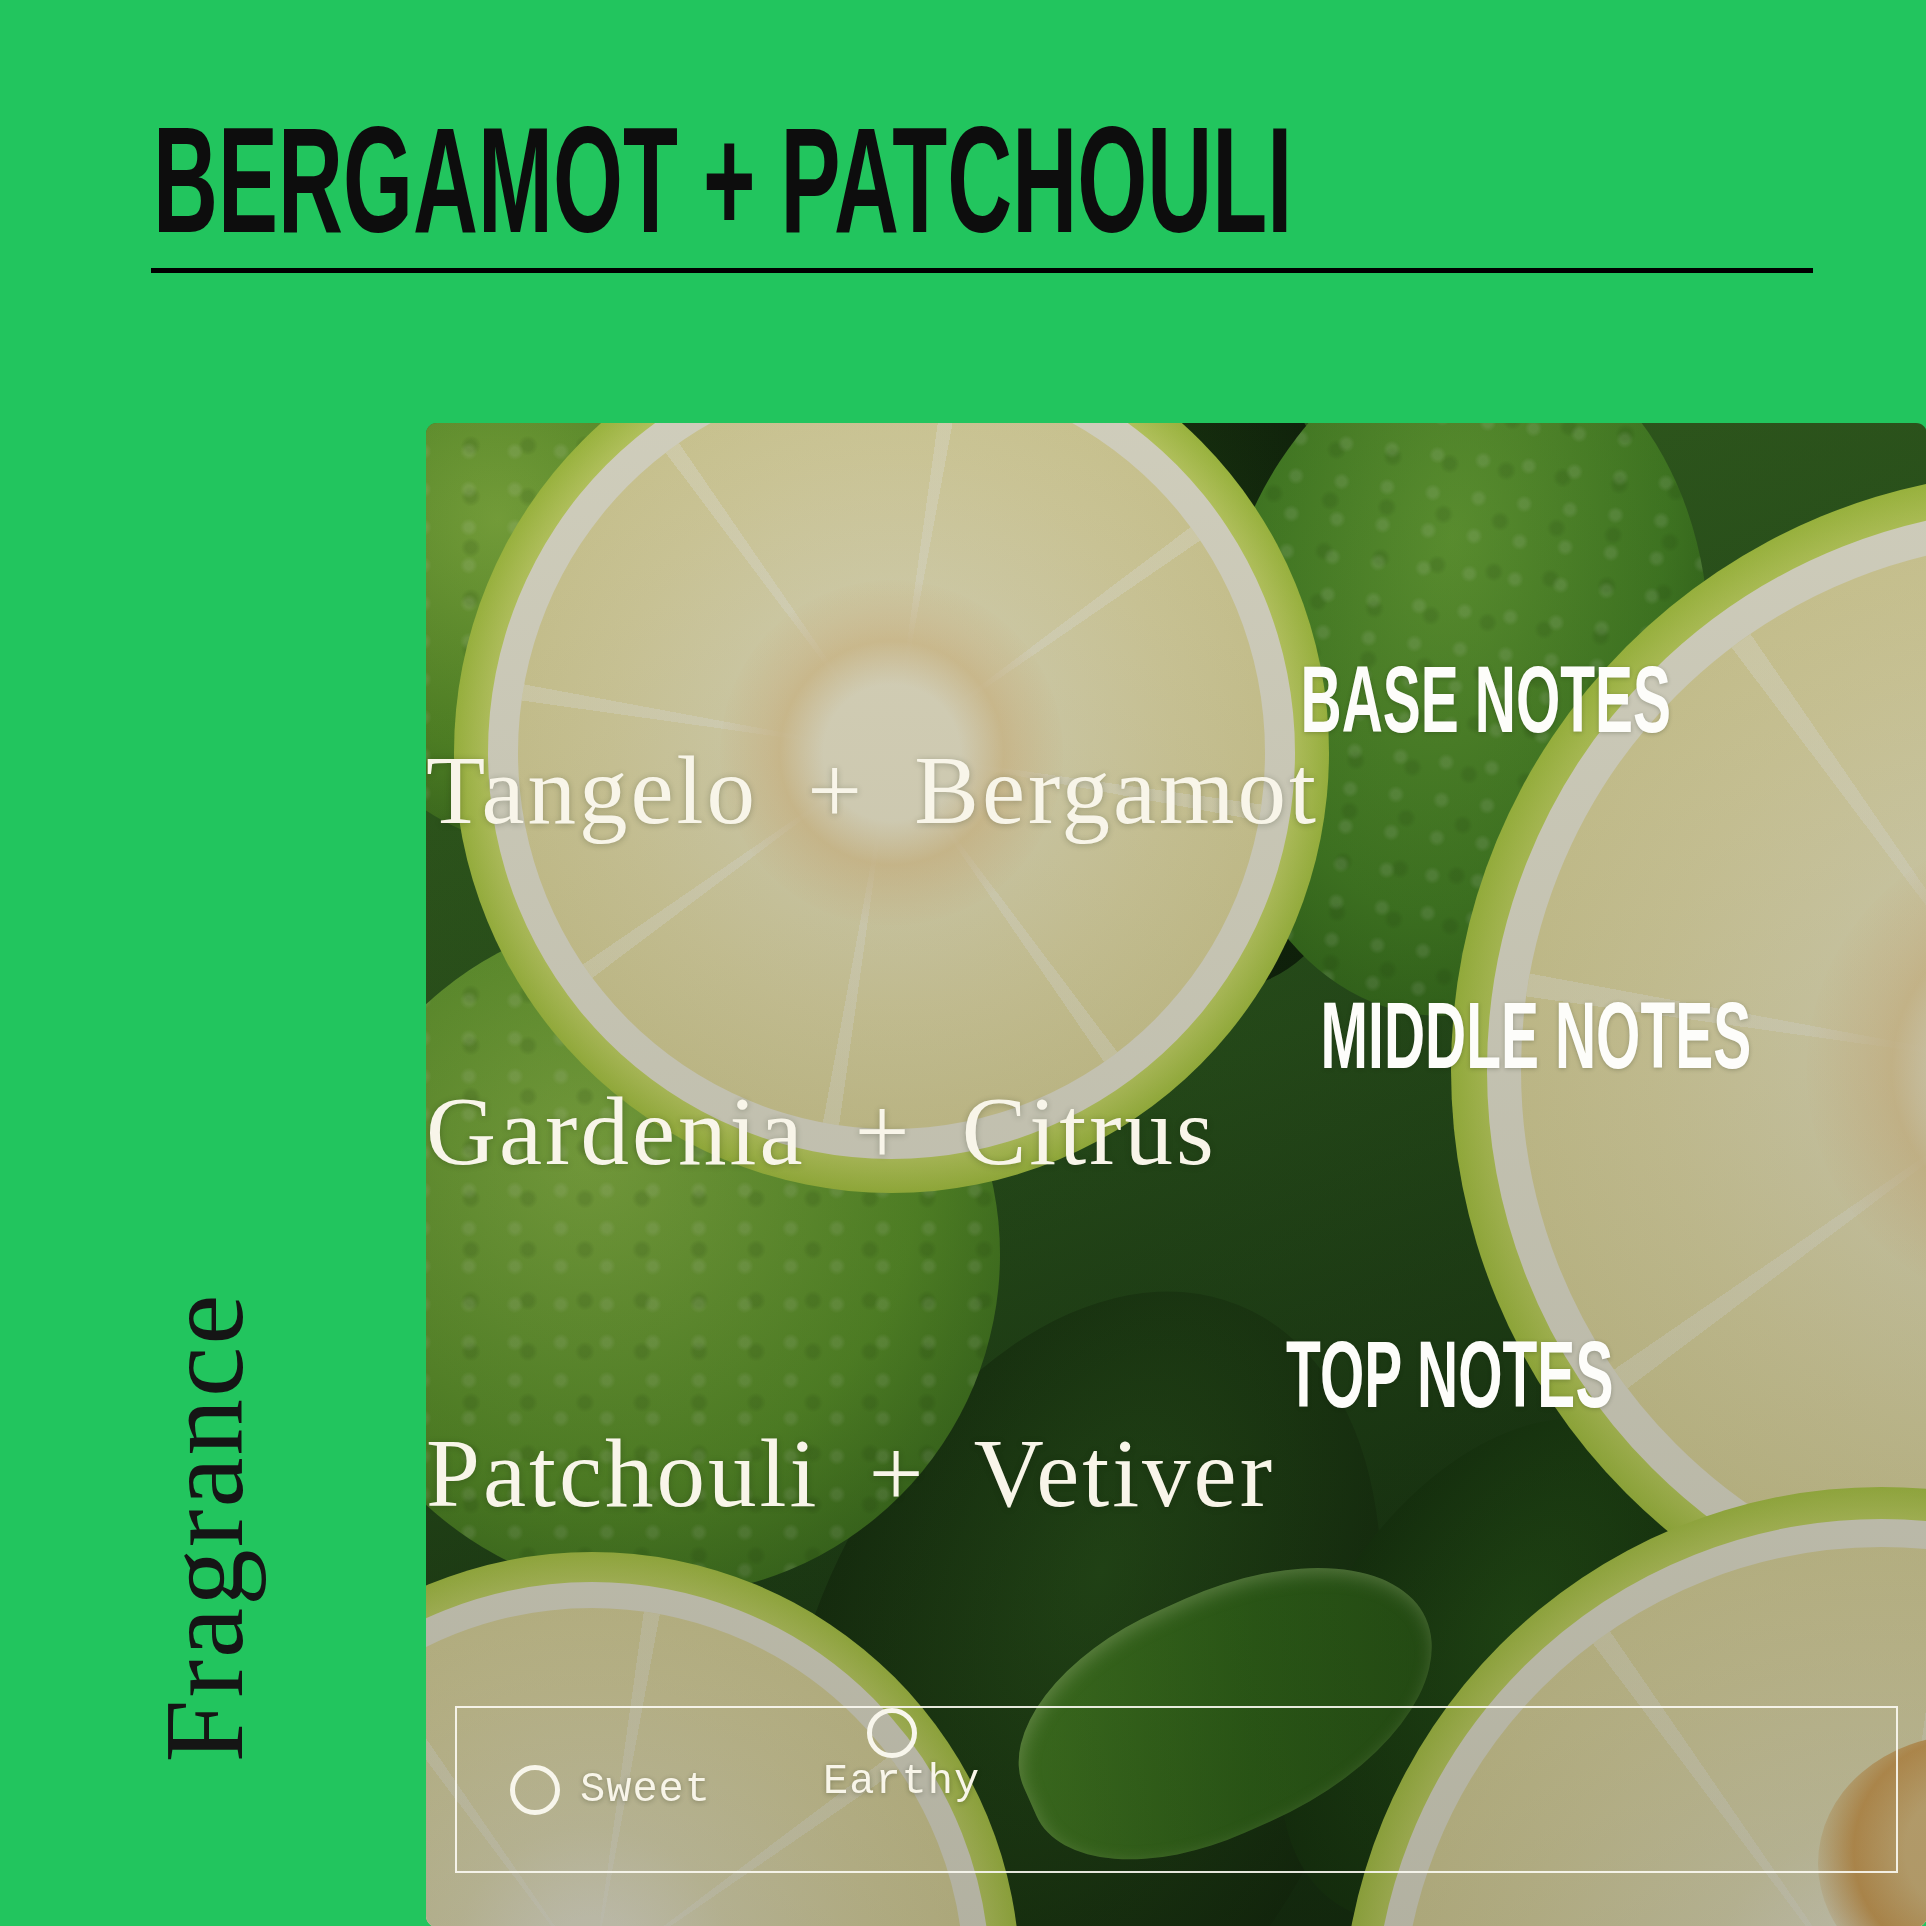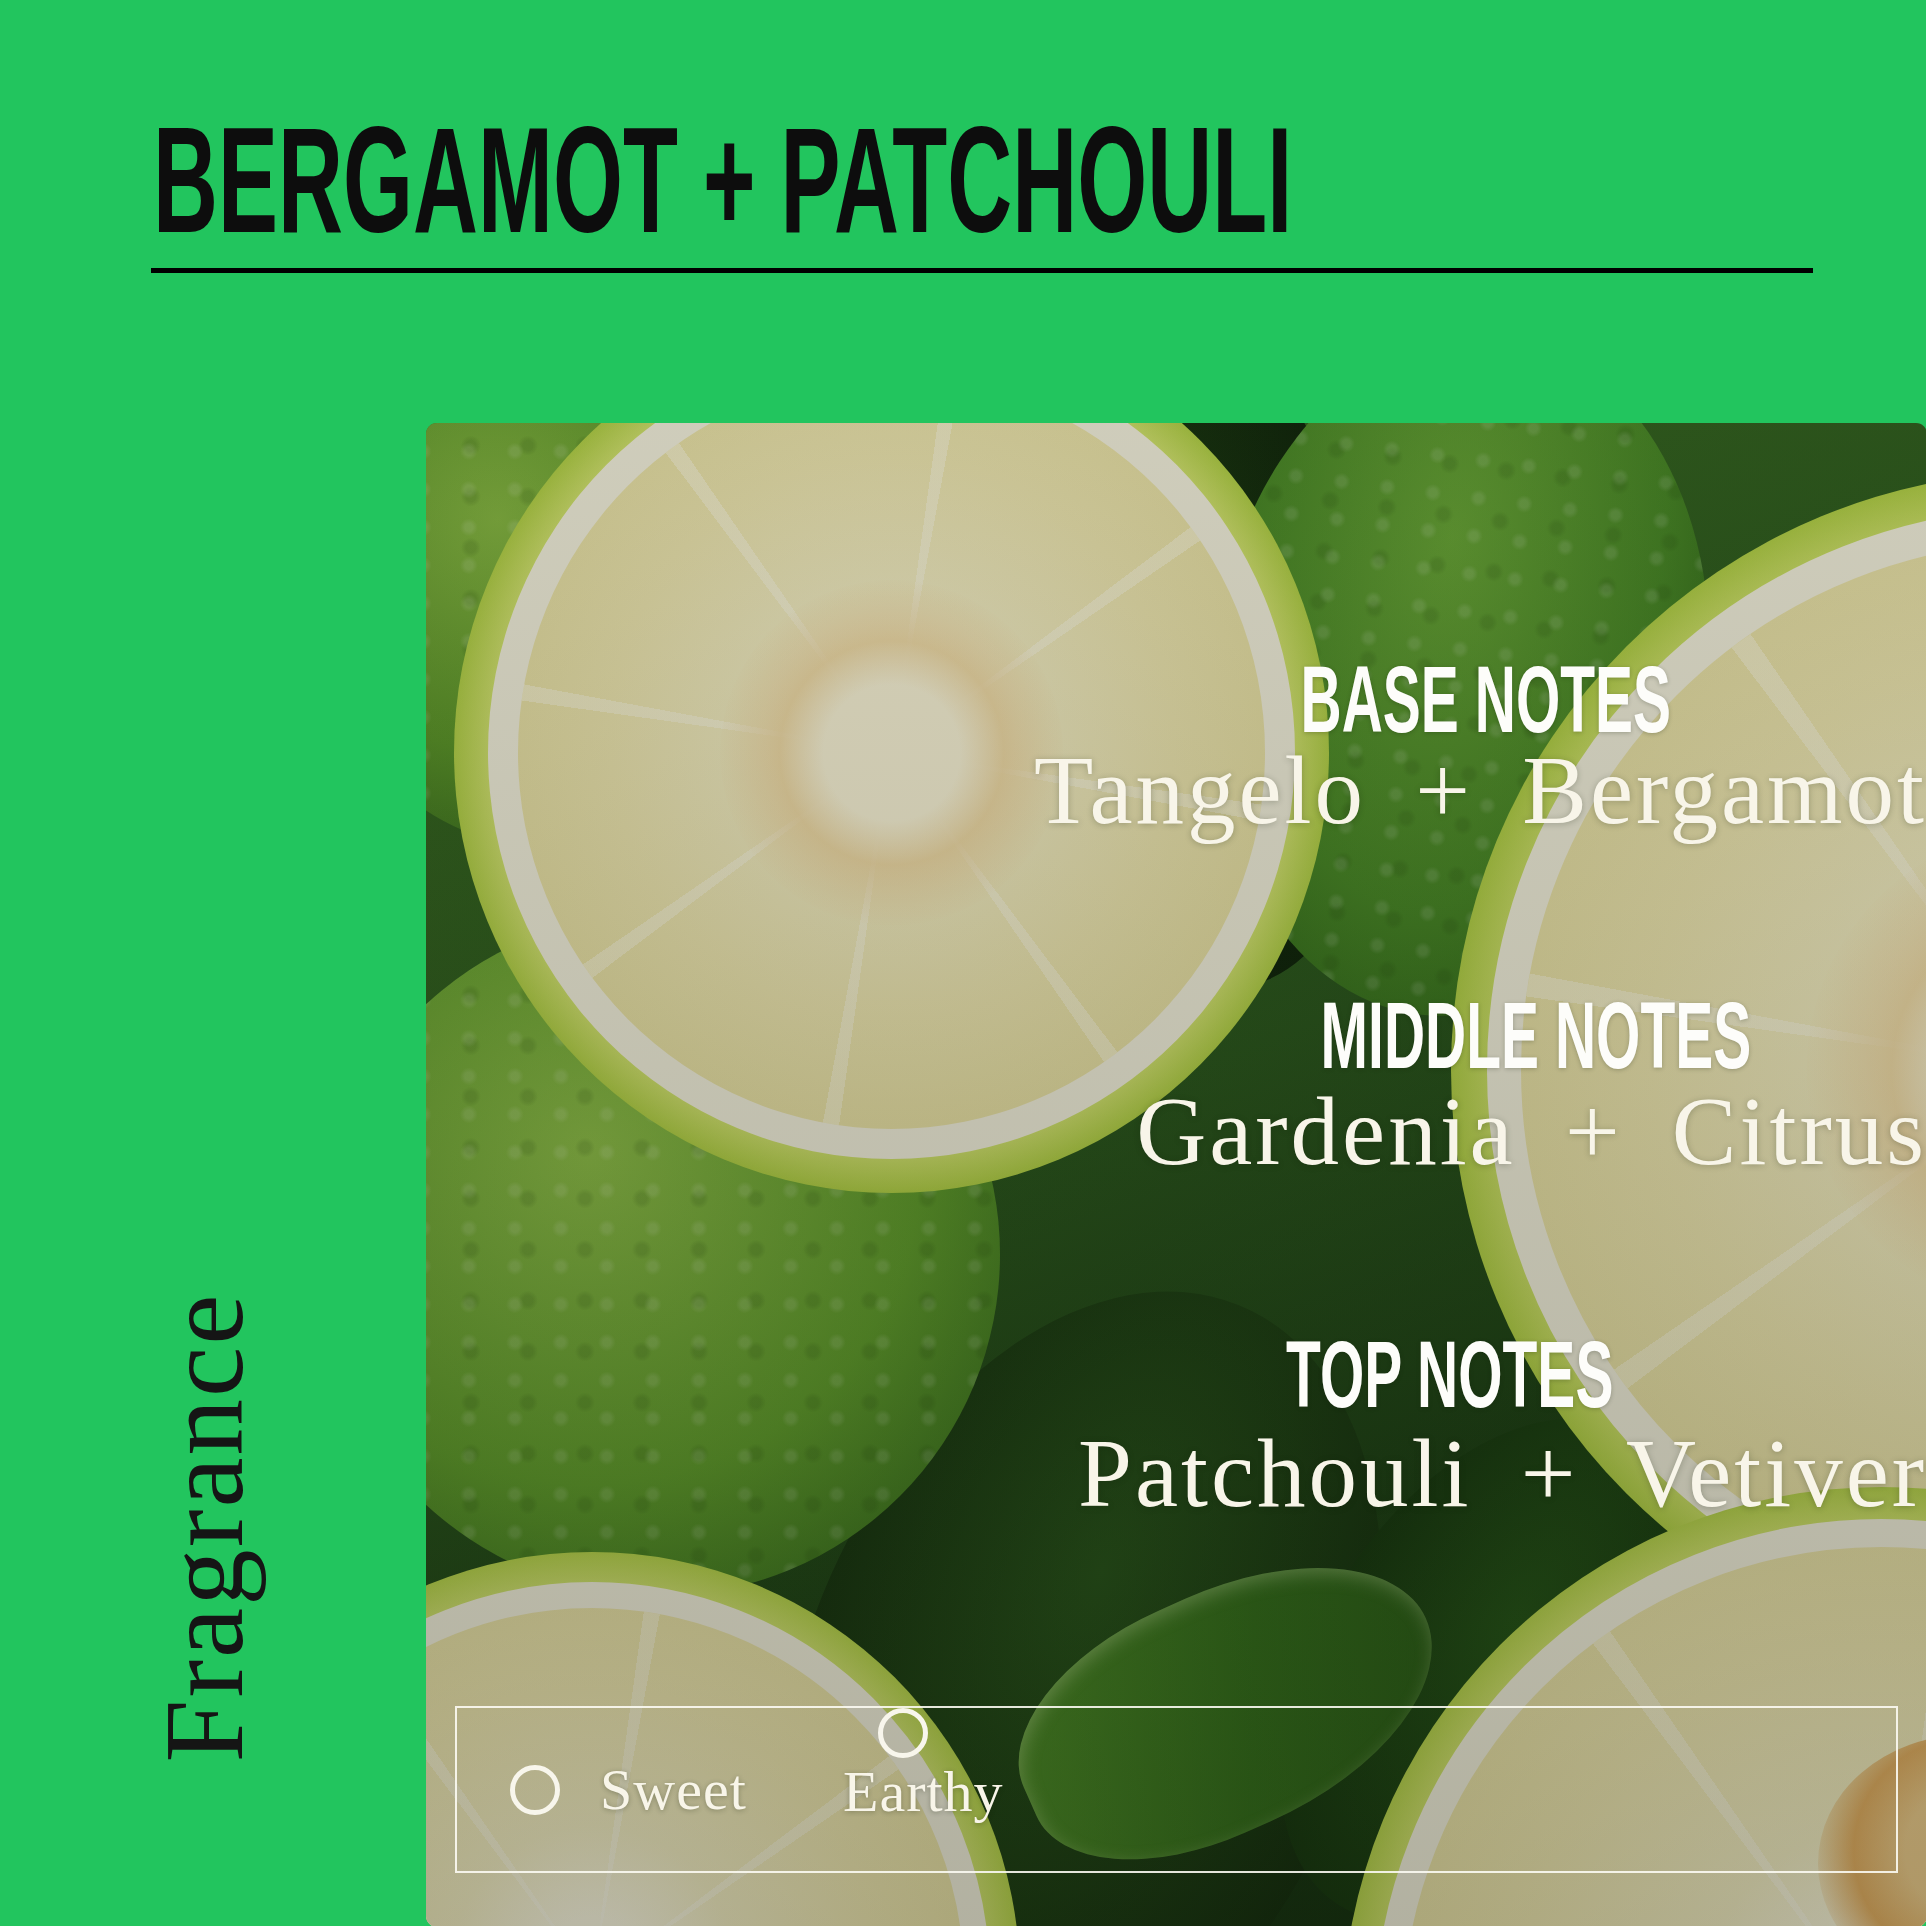--- a/index.html
+++ b/index.html
@@ -78,21 +78,21 @@
 
   
   .notes-layer{inset:0;}
   .note-heading{
     left:0;width:1501px;text-align:center;color:#fdfdfa;
     font-weight:bold;font-size:95px;line-height:1;white-space:nowrap;
     text-shadow:0 1px 6px rgba(20,30,10,.25);
   }
   .note-heading .cond{display:inline-block;transform:scaleX(.60);transform-origin:center;}
   .note-value{
-    left:0;width:1501px;text-align:right;color:#f8f5e9;
+    left:0;width:1501px;text-align:left;color:#f8f5e9;
     font-family:"Liberation Serif",serif;font-size:97px;line-height:1.1;
     letter-spacing:3px;word-spacing:22px;white-space:nowrap;
     text-shadow:0 1px 6px rgba(20,30,10,.25);
   }
   .nh-base{top:229px;} .nv-base{top:315px;}
   .nh-middle{top:565px;} .nv-middle{top:656px;}
   .nh-top{top:904px;} .nv-top{top:998px;}
 
   
   .profile-bar{
@@ -100,22 +100,22 @@
     border:2px solid rgba(252,251,243,.9);box-sizing:border-box;
   }
   .profile-item{display:flex;align-items:center;top:0;bottom:0;}
   .pi-0{left:53px;} .pi-1{left:346px;flex-direction:column;} .pi-2{left:637px;} .pi-3{left:917px;} .pi-4{left:1200px;}
   .dot{
     position:static;width:50px;height:50px;border-radius:50%;
     border:5px solid #f8f6ec;box-sizing:border-box;flex:0 0 auto;
   }
   .dot.filled{background:#fcfbf3;}
   .pi-label{
-    position:static;margin-left:40px;color:#f8f5e9;
-    font-family:Liberation Serif, serif;font-size:58px;letter-spacing:1px;
+    position:static;margin-left:20px;color:#f8f5e9;
+    font-family:Liberation Mono, monospace;font-size:42px;letter-spacing:1px;
     text-shadow:0 1px 5px rgba(20,30,10,.3);white-space:nowrap;
   }
 </style>
 </head>
 <body>
 
 <div id="canvas">
 
   <div class="title"><span class="cond">BERGAMOT + PATCHOULI</span></div>
   <div class="rule"></div>

